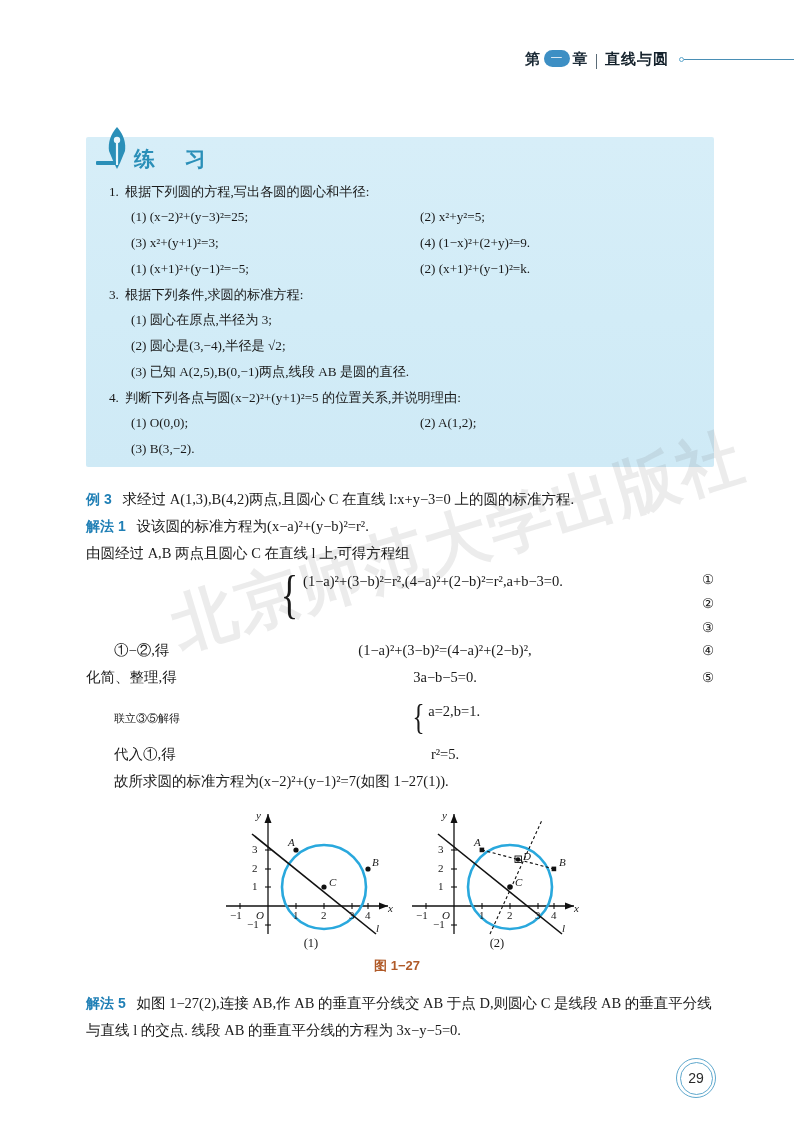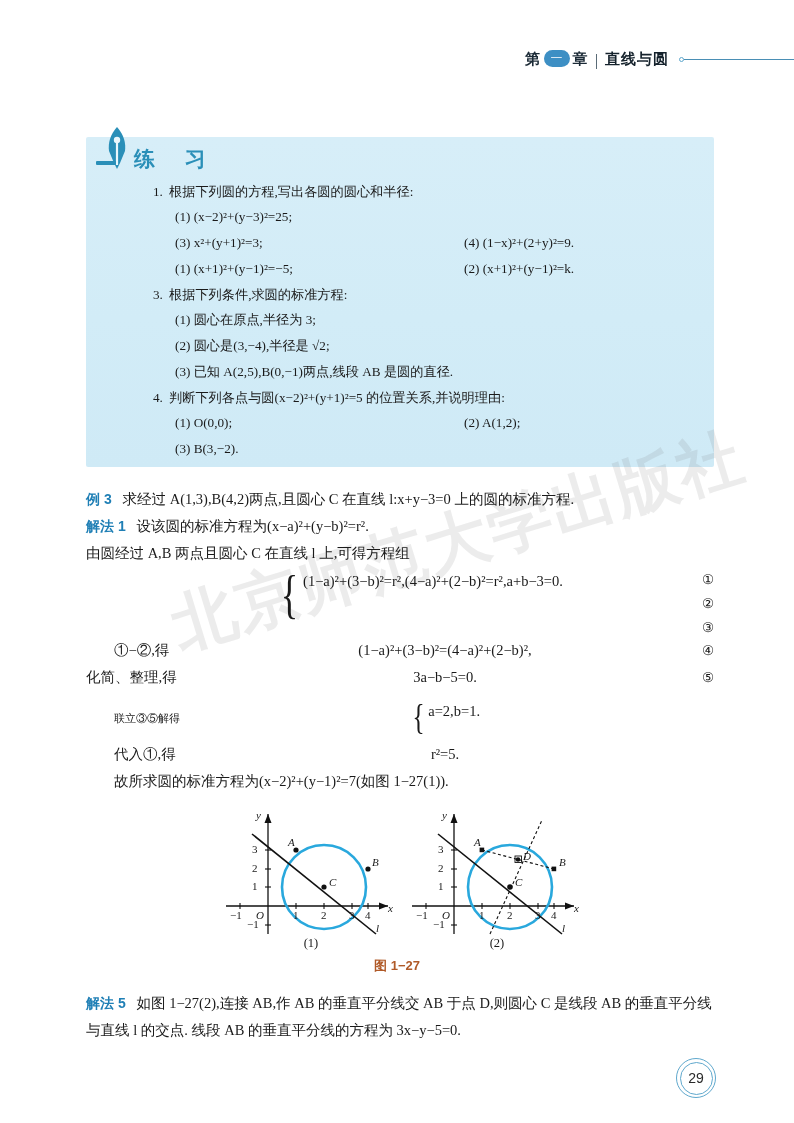--- a/index.html
+++ b/index.html
@@ -44,21 +44,21 @@
     border-radius: 2px;
   }
   .practice-title {
     position: absolute; left: 48px; top: 8px;
     font-size: 21px; font-weight: bold; color: #2a8fb8;
     font-family: "Liberation Sans", sans-serif; letter-spacing: 12px;
   }
   .nib { position: absolute; left: 10px; top: -12px; width: 42px; height: 52px; }
   .nib-bar { position: absolute; left: 0px; top: 36px; width: 20px; height: 4px;
              background: #2a8fb8; border-radius: 1px; }
-  .ex-list { position: absolute; left: 23px; top: 42px; width: 600px; margin-left: 44px; }
+  .ex-list { position: absolute; left: 23px; top: 42px; width: 600px; }
   .ex-item { font-size: 13.2px; line-height: 25px; color: #1a1a1a; }
   .ex-item .num { display: inline-block; width: 16px; }
   .sub-row { display: flex; padding-left: 22px; line-height: 26px; font-size: 13.2px; }
   .sub-a { width: 290px; }
   .sub-b { width: 290px; }
 
   
   .body { position: absolute; left: 86px; top: 486px; width: 628px; }
   .line { font-size: 14.5px; line-height: 27px; position: relative; }
   .lbl { color: #1f7fb5; font-weight: bold; font-family: "Liberation Sans", sans-serif;
@@ -137,20 +137,21 @@
 
     <div class="practice-title">练 习</div>
 
     <div class="ex-list">
 
       <div class="ex-item">
         <span class="num">1.</span><span>根据下列圆的方程,写出各圆的圆心和半径:</span>
       </div>
       <div class="sub-row">
         <span class="sub-a">(1) (x−2)²+(y−3)²=25;</span>
+        <span class="sub-b">(2) x²+y²=5;</span>
       </div>
       <div class="sub-row">
         <span class="sub-a">(3) x²+(y+1)²=3;</span>
         <span class="sub-b">(4) (1−x)²+(2+y)²=9.</span>
       </div>
 
       <div class="sub-row">
         <span class="sub-a">(1) (x+1)²+(y−1)²=−5;</span>
         <span class="sub-b">(2) (x+1)²+(y−1)²=k.</span>
       </div>

